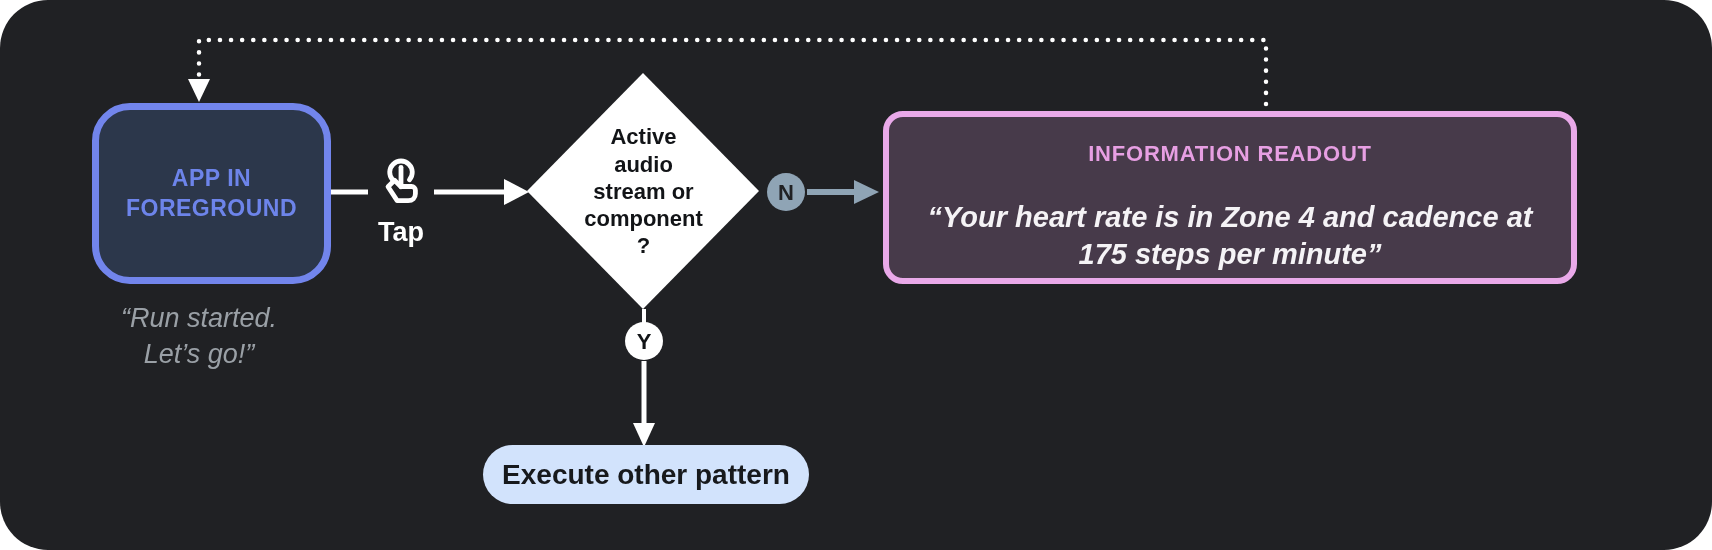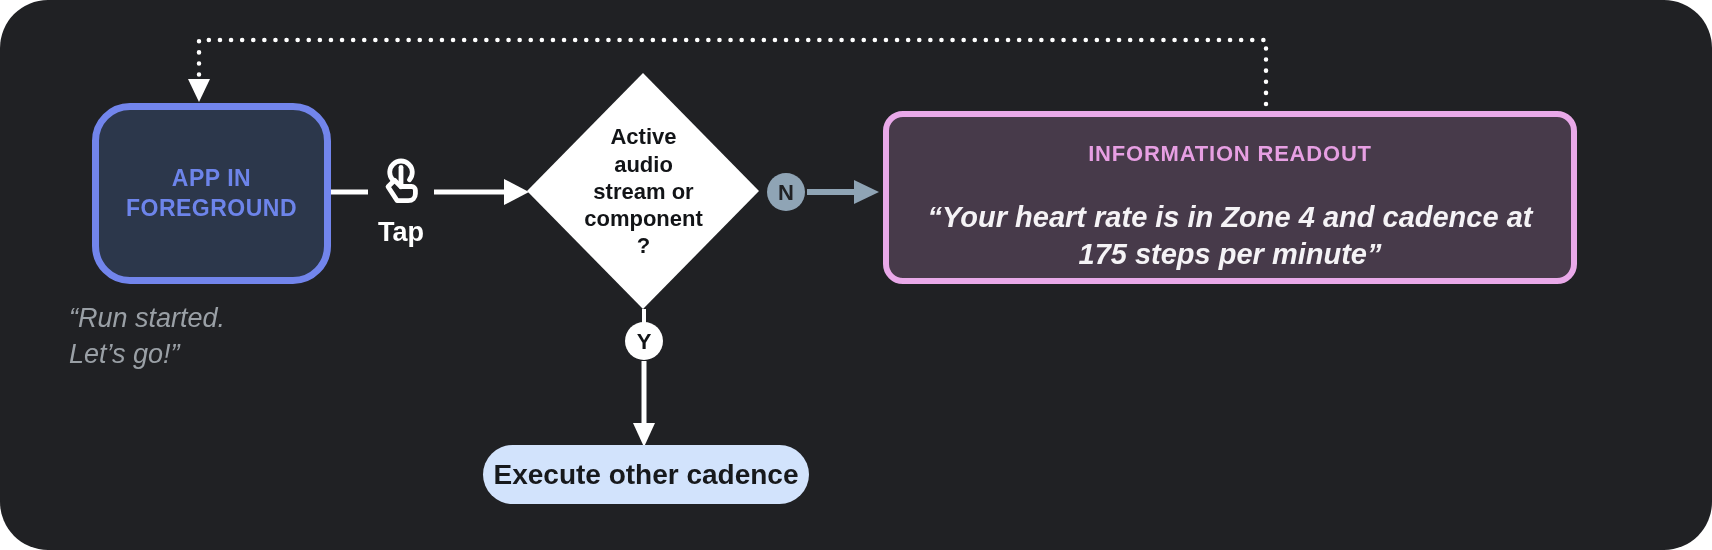--- a/index.html
+++ b/index.html
@@ -31,21 +31,21 @@
   .branch-letter{font-family:"Liberation Sans",sans-serif;font-weight:800;font-size:22px;
     text-anchor:middle;}
   .y-letter{fill:#121417;}
   .n-letter{fill:var(--slate-text);}
 
   .app-box{position:absolute;left:92px;top:103px;width:239px;height:181px;
     background:var(--app-fill);border:7px solid var(--app-border);border-radius:38px;
     display:flex;align-items:center;justify-content:center;}
   .app-label{color:var(--app-text);font-weight:700;font-size:23px;letter-spacing:.5px;
     line-height:1.3;text-align:center;white-space:pre-line;}
-  .app-quote{position:absolute;left:69px;top:301px;width:260px;
+  .app-quote{position:absolute;left:69px;top:301px;width:260px;text-align:center;
     color:var(--quote-text);font-style:italic;font-size:27px;line-height:1.32;
     white-space:pre-line;}
 
   .tap-group{position:absolute;left:367px;top:157px;width:68px;text-align:center;}
   .tap-icon{display:block;margin:0 auto;}
   .tap-label{color:var(--white);font-weight:700;font-size:27px;}
 
   .diamond-label{position:absolute;left:528px;top:74px;width:231px;height:235px;
     display:flex;align-items:center;justify-content:center;text-align:center;
     color:var(--diamond-text);font-weight:700;font-size:22px;line-height:1.24;
@@ -114,16 +114,16 @@
 component
 ?</div>
 
   <div class="readout-box">
     <div class="readout-title">INFORMATION READOUT</div>
     <div class="readout-quote">“Your heart rate is in Zone 4 and cadence at
 175 steps per minute”</div>
   </div>
 
   <div class="pill">
-    <div class="pill-label">Execute other cadence</div>
+    <div class="pill-label">Execute other pattern</div>
   </div>
 
 </div>
 
 </body></html>

